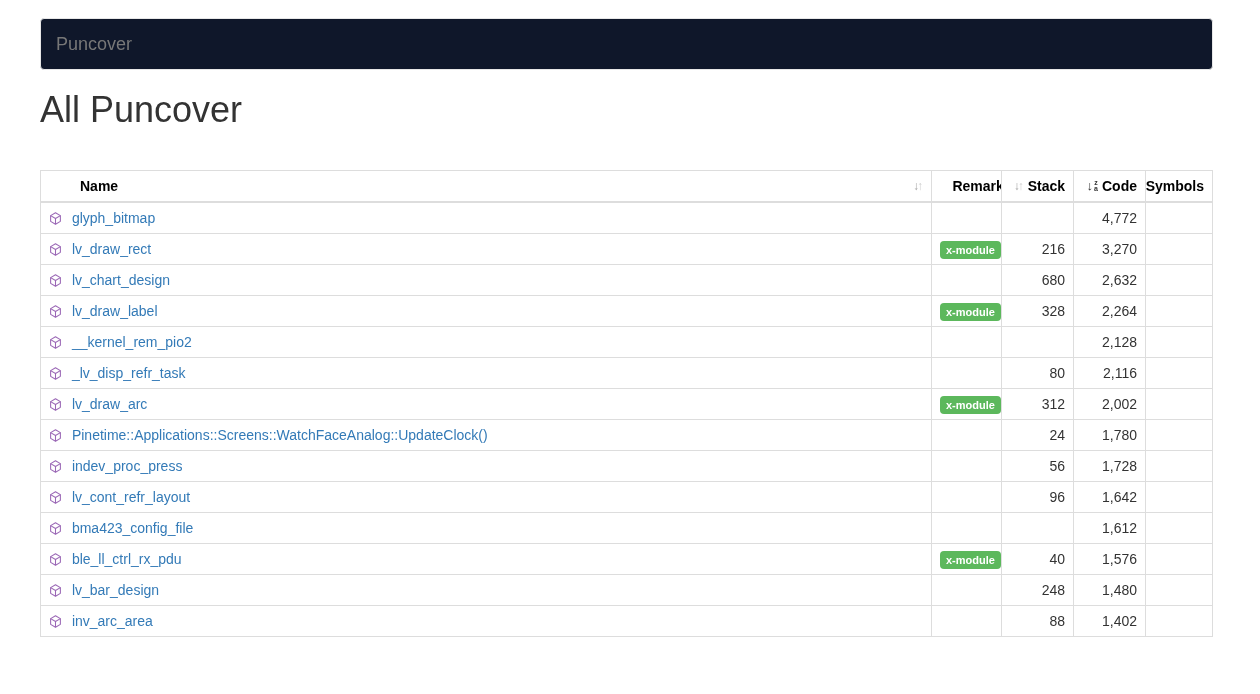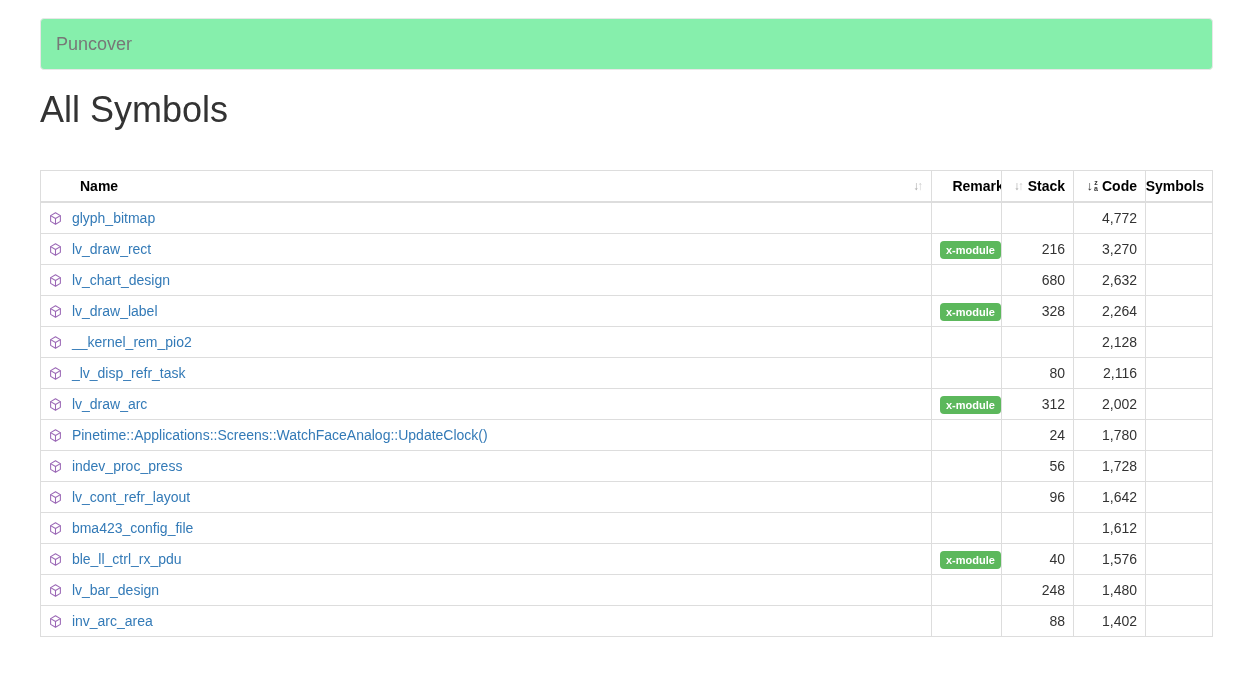--- a/index.html
+++ b/index.html
@@ -7,21 +7,21 @@
     width:1260px; height:694px; overflow:hidden;
     background:#ffffff; color:#333;
     font-family:"Liberation Sans","DejaVu Sans",sans-serif;
     font-size:14px;
   }
   .container { width:1173px; margin-left:40px; }
 
   
   .navbar {
     margin-top:18px; height:50px;
-    background:#86efac; border:1px solid #e7e7e7; border-radius:4px;
+    background:#0f172a; border:1px solid #e7e7e7; border-radius:4px;
   }
   .navbar-brand {
     display:inline-block; padding:0 15px; line-height:50px;
     font-size:18px; color:#777; text-decoration:none;
   }
 
   
   h1.page-title {
     font-size:36px; font-weight:500; color:#333;
     margin:20px 0 0 0; line-height:1.1;
@@ -71,21 +71,21 @@
 </style>
 </head>
 <body>
 
 <div class="container">
 
   <nav class="navbar">
     <a class="navbar-brand" href="#">Puncover</a>
   </nav>
 
-  <h1 class="page-title">All Symbols</h1>
+  <h1 class="page-title">All Puncover</h1>
 
   <table class="symbols">
     <colgroup>
       <col style="width:auto">
       <col style="width:70px">
       <col style="width:72px">
       <col style="width:72px">
       <col style="width:67px">
     </colgroup>
     <thead>

